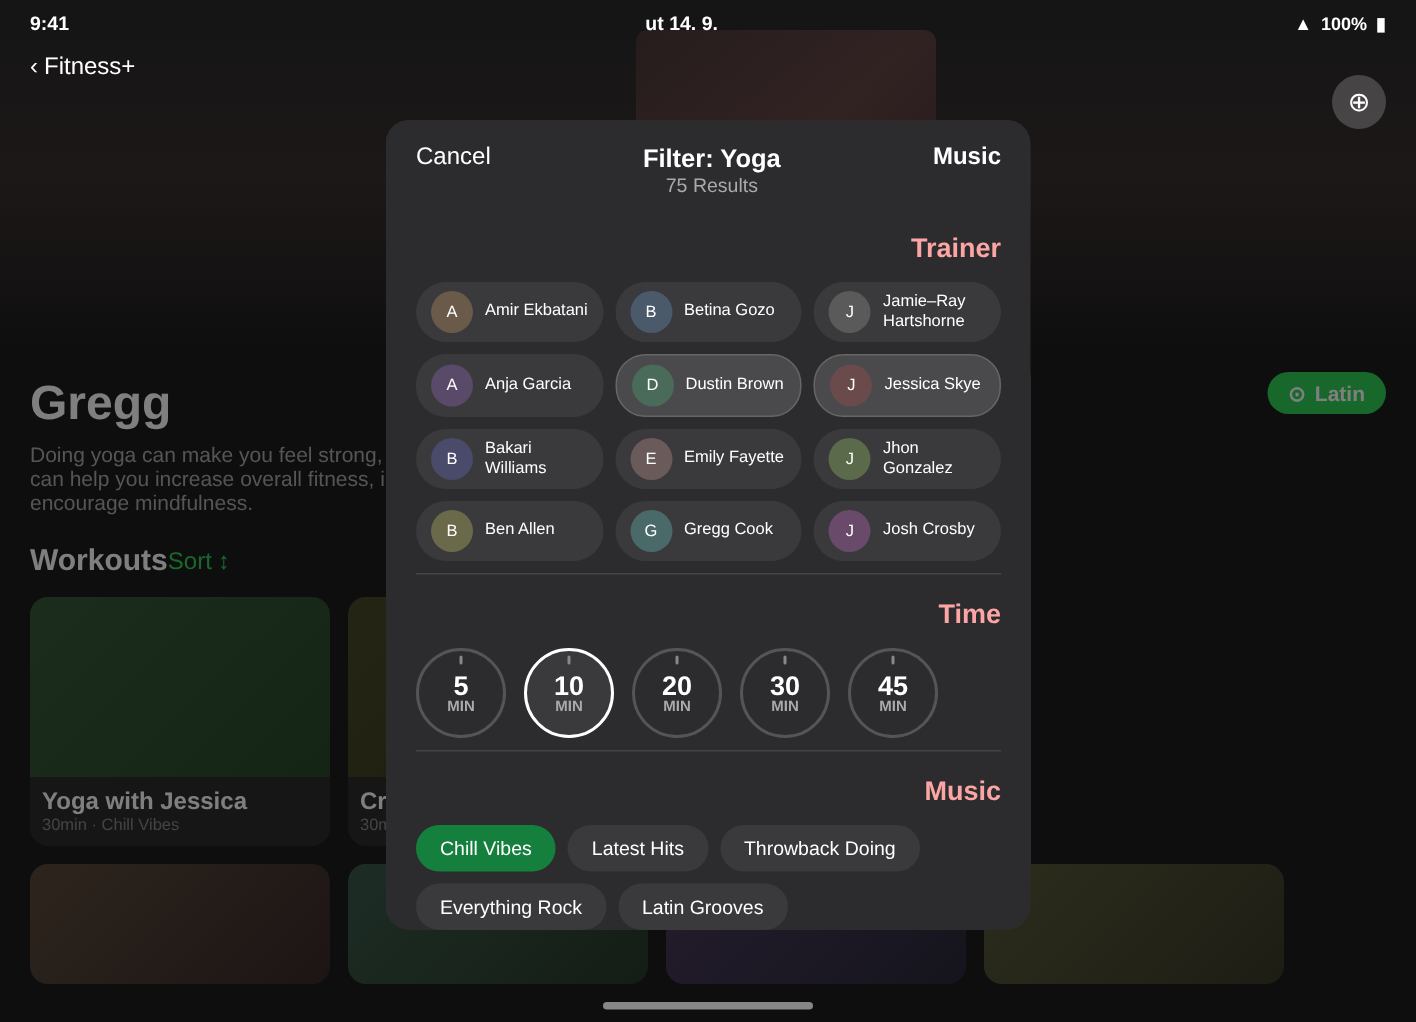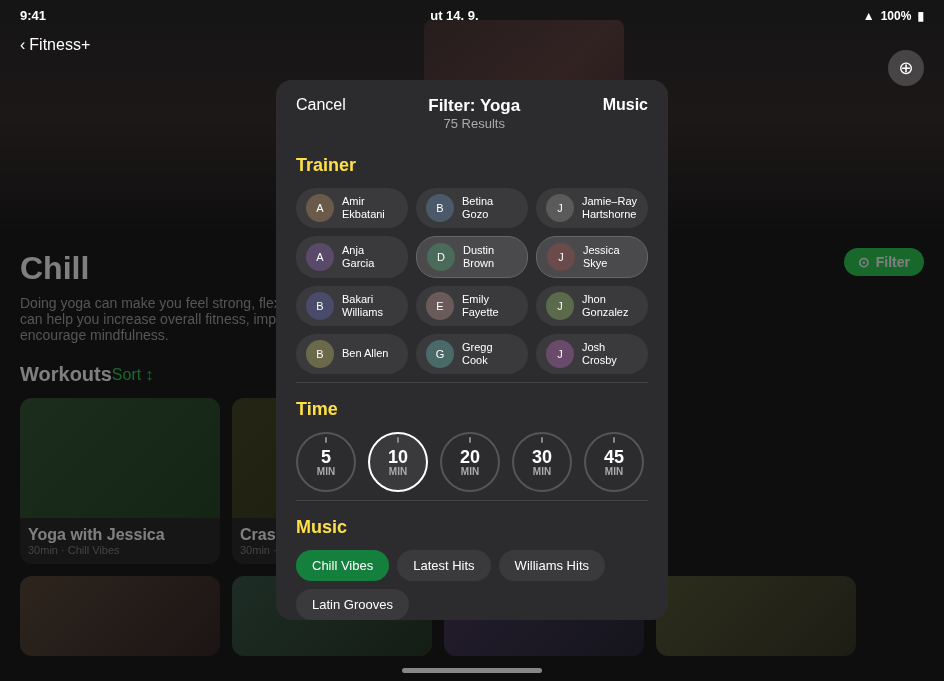--- a/index.html
+++ b/index.html
@@ -217,21 +217,21 @@
       position: absolute;
       top: 0; left: 0; right: 0; bottom: 0;
       background: rgba(0,0,0,0.5);
       display: flex;
       justify-content: center;
       align-items: flex-start;
       padding-top: 80px;
     }
 
     .modal {
-      width: 392px;
+      width: 430px;
       background: #2c2c2e;
       border-radius: 16px;
       overflow: hidden;
       max-height: 540px;
       overflow-y: auto;
     }
 
     
     .modal-header {
       display: flex;
@@ -273,22 +273,23 @@
     }
 
     
     .modal-section {
       padding: 16px 20px 0;
     }
 
     .section-title {
       font-size: 18px;
       font-weight: 700;
-      color: #fde047;
+      color: #fca5a5;
       margin-bottom: 12px;
+      text-align: right;
     }
 
     
     .trainer-grid {
       display: grid;
       grid-template-columns: repeat(3, 1fr);
       gap: 8px;
       margin-bottom: 8px;
     }
 
@@ -459,21 +460,21 @@
   <div class="back-nav" style="position:absolute;top:28px;left:0;z-index:1;">
     <span class="chevron">‹</span>
     <span>Fitness+</span>
   </div>
 
   <div class="avatar-icon" style="position:absolute;top:50px;right:20px;z-index:1;">
     <span>⊕</span>
   </div>
 
   <div class="main-content">
-    <div class="yoga-title">Chill</div>
+    <div class="yoga-title">Gregg</div>
     <div class="yoga-desc">Doing yoga can make you feel strong, flexible, and mindful. It can help you increase overall fitness, improve balance, and encourage mindfulness.</div>
 
     <div class="workouts-header">
       <span class="workouts-label">Workouts</span>
       <div class="sort-btn">
         <span>Sort</span>
         <span>↕</span>
       </div>
     </div>
 
@@ -504,21 +505,21 @@
     <div class="bottom-cards">
       <div class="bottom-card bc-1"></div>
       <div class="bottom-card bc-2"></div>
       <div class="bottom-card bc-3"></div>
       <div class="bottom-card bc-4"></div>
     </div>
   </div>
 
   <div class="filter-btn">
     <span>⊙</span>
-    <span>Filter</span>
+    <span>Latin</span>
   </div>
 </div>
 
 <div class="modal-overlay">
   <div class="modal">
 
     <div class="modal-header">
       <span class="modal-cancel">Cancel</span>
       <div class="modal-title-block">
         <div class="modal-title">Filter: Yoga</div>
@@ -609,21 +610,22 @@
         </div>
     </div>
 
     <div class="divider"></div>
 
     <div class="music-section">
       <div class="section-title">Music</div>
       <div class="music-tags" id="music-tags">
       <div class="music-tag selected">Chill Vibes</div>
           <div class="music-tag">Latest Hits</div>
-          <div class="music-tag">Williams Hits</div>
+          <div class="music-tag">Throwback Doing</div>
+          <div class="music-tag">Everything Rock</div>
           <div class="music-tag">Latin Grooves</div>
         </div>
     </div>
 
   </div>
 </div>
 
 <div class="home-indicator"></div>
 
 </body></html>

